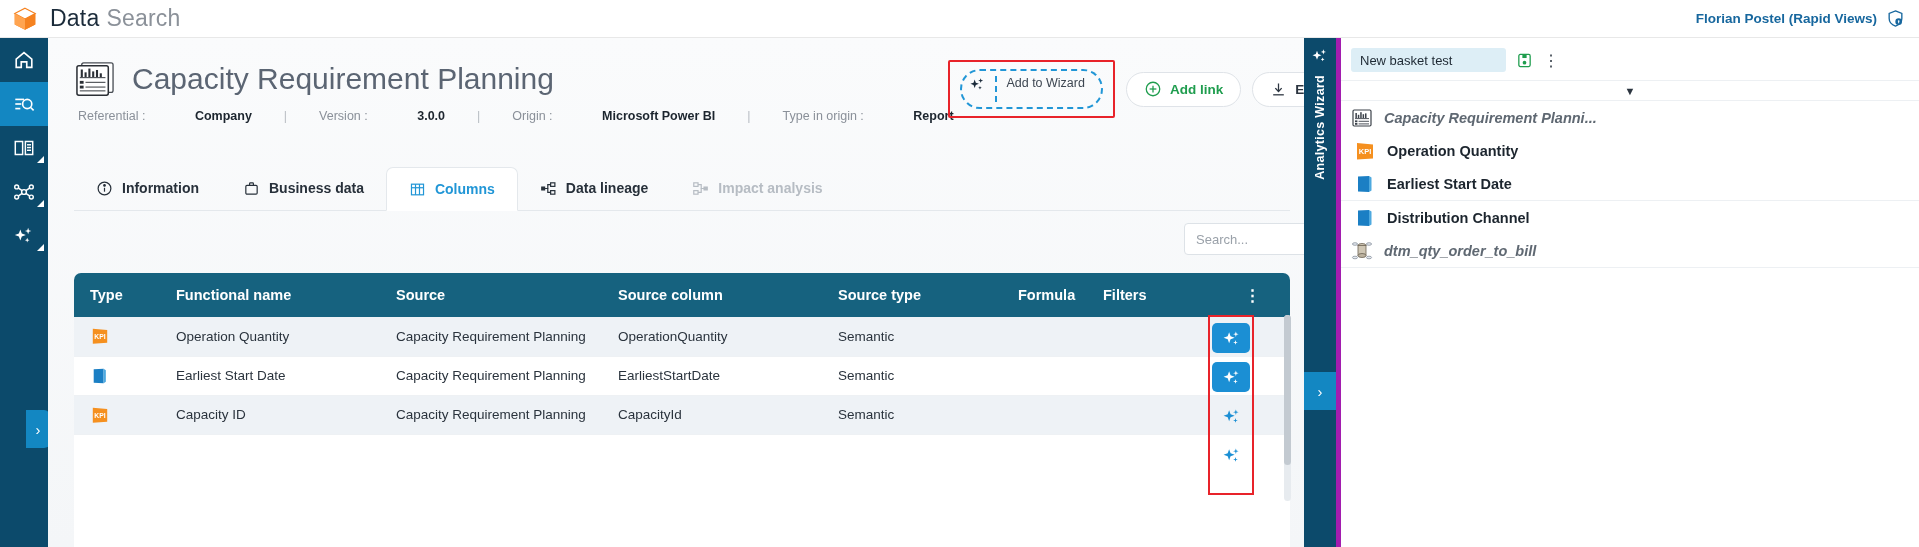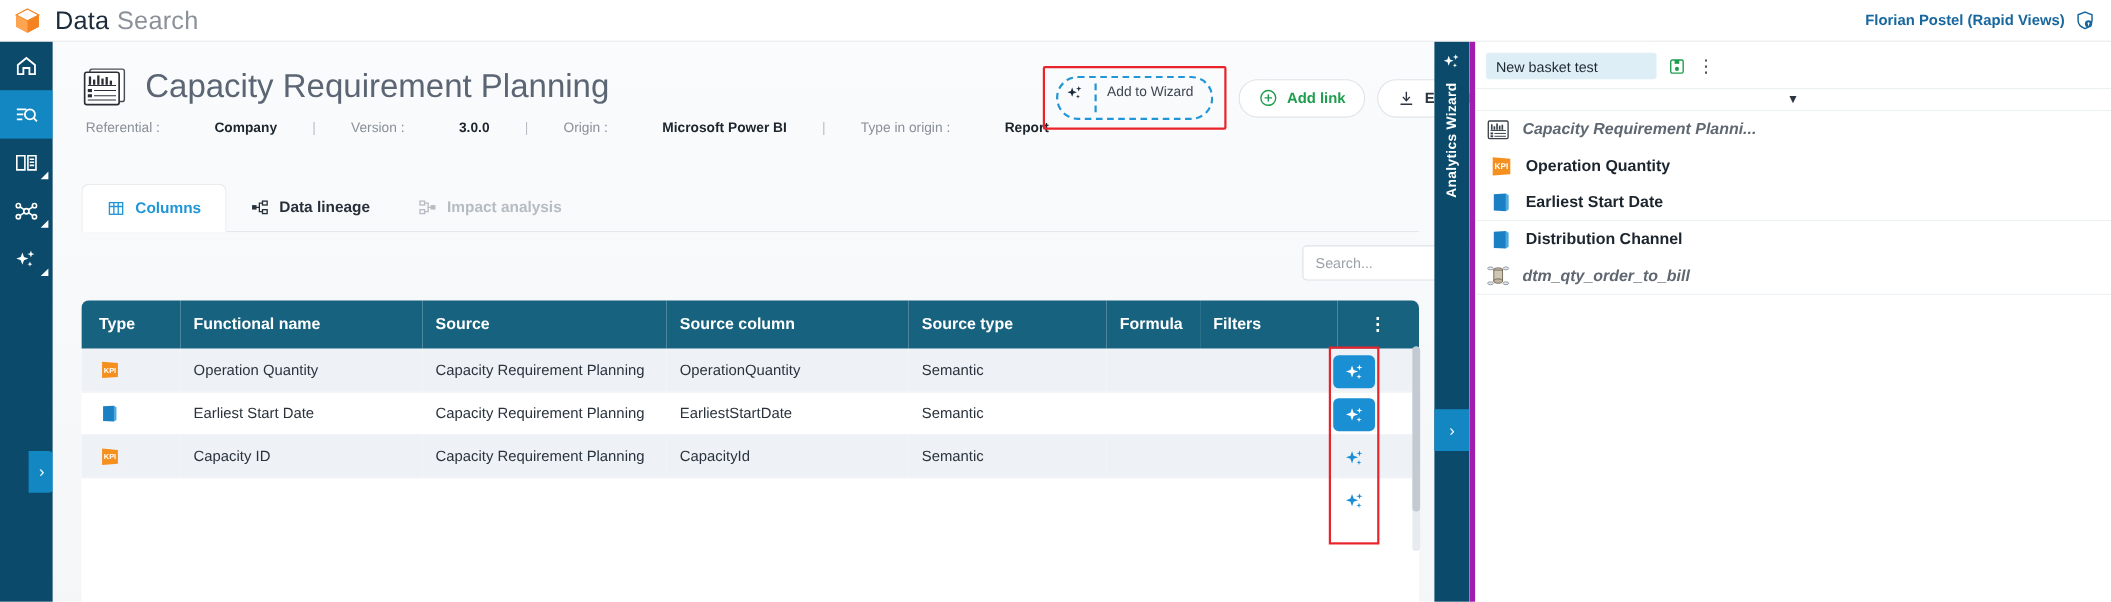--- a/index.html
+++ b/index.html
@@ -393,20 +393,35 @@
     <div class="btn">
       <svg style="width:18px;height:18px" viewBox="0 0 24 24" fill="none" stroke="#2c3540" stroke-width="1.8">
         <line x1="20" y1="12" x2="4.5" y2="12"></line>
           <polyline points="10,5.8 4,12 10,18.2"></polyline>
       </svg>
       <span class="lbl">Previous</span>
     </div>
   </div>
 
   <div class="tabs">
+    <div class="tab">
+      <svg viewBox="0 0 24 24" fill="none" stroke="#27303a" stroke-width="1.7">
+        <circle cx="12" cy="12" r="9"></circle>
+          <line x1="12" y1="11" x2="12" y2="16.5"></line>
+          <circle cx="12" cy="7.6" r="1.1" fill="#27303a"></circle>
+      </svg>
+      <span>Information</span>
+    </div>
+    <div class="tab">
+      <svg viewBox="0 0 24 24" fill="none" stroke="#27303a" stroke-width="1.7">
+        <rect x="4" y="7.5" width="16" height="12.5" rx="1.6"></rect>
+          <path d="M9.3 7.5 V5.2 a1 1 0 0 1 1-1 h3.4 a1 1 0 0 1 1 1 V7.5"></path>
+      </svg>
+      <span>Business data</span>
+    </div>
     <div class="tab active">
       <svg viewBox="0 0 24 24" fill="none" stroke="#2196d6" stroke-width="1.7">
         <rect x="3.5" y="4.5" width="17" height="15"></rect>
           <line x1="3.5" y1="9.5" x2="20.5" y2="9.5"></line>
         <line x1="9.2" y1="4.5" x2="9.2" y2="19.5"></line>
           <line x1="14.8" y1="4.5" x2="14.8" y2="19.5"></line>
       </svg>
       <span>Columns</span>
     </div>
     <div class="tab">

